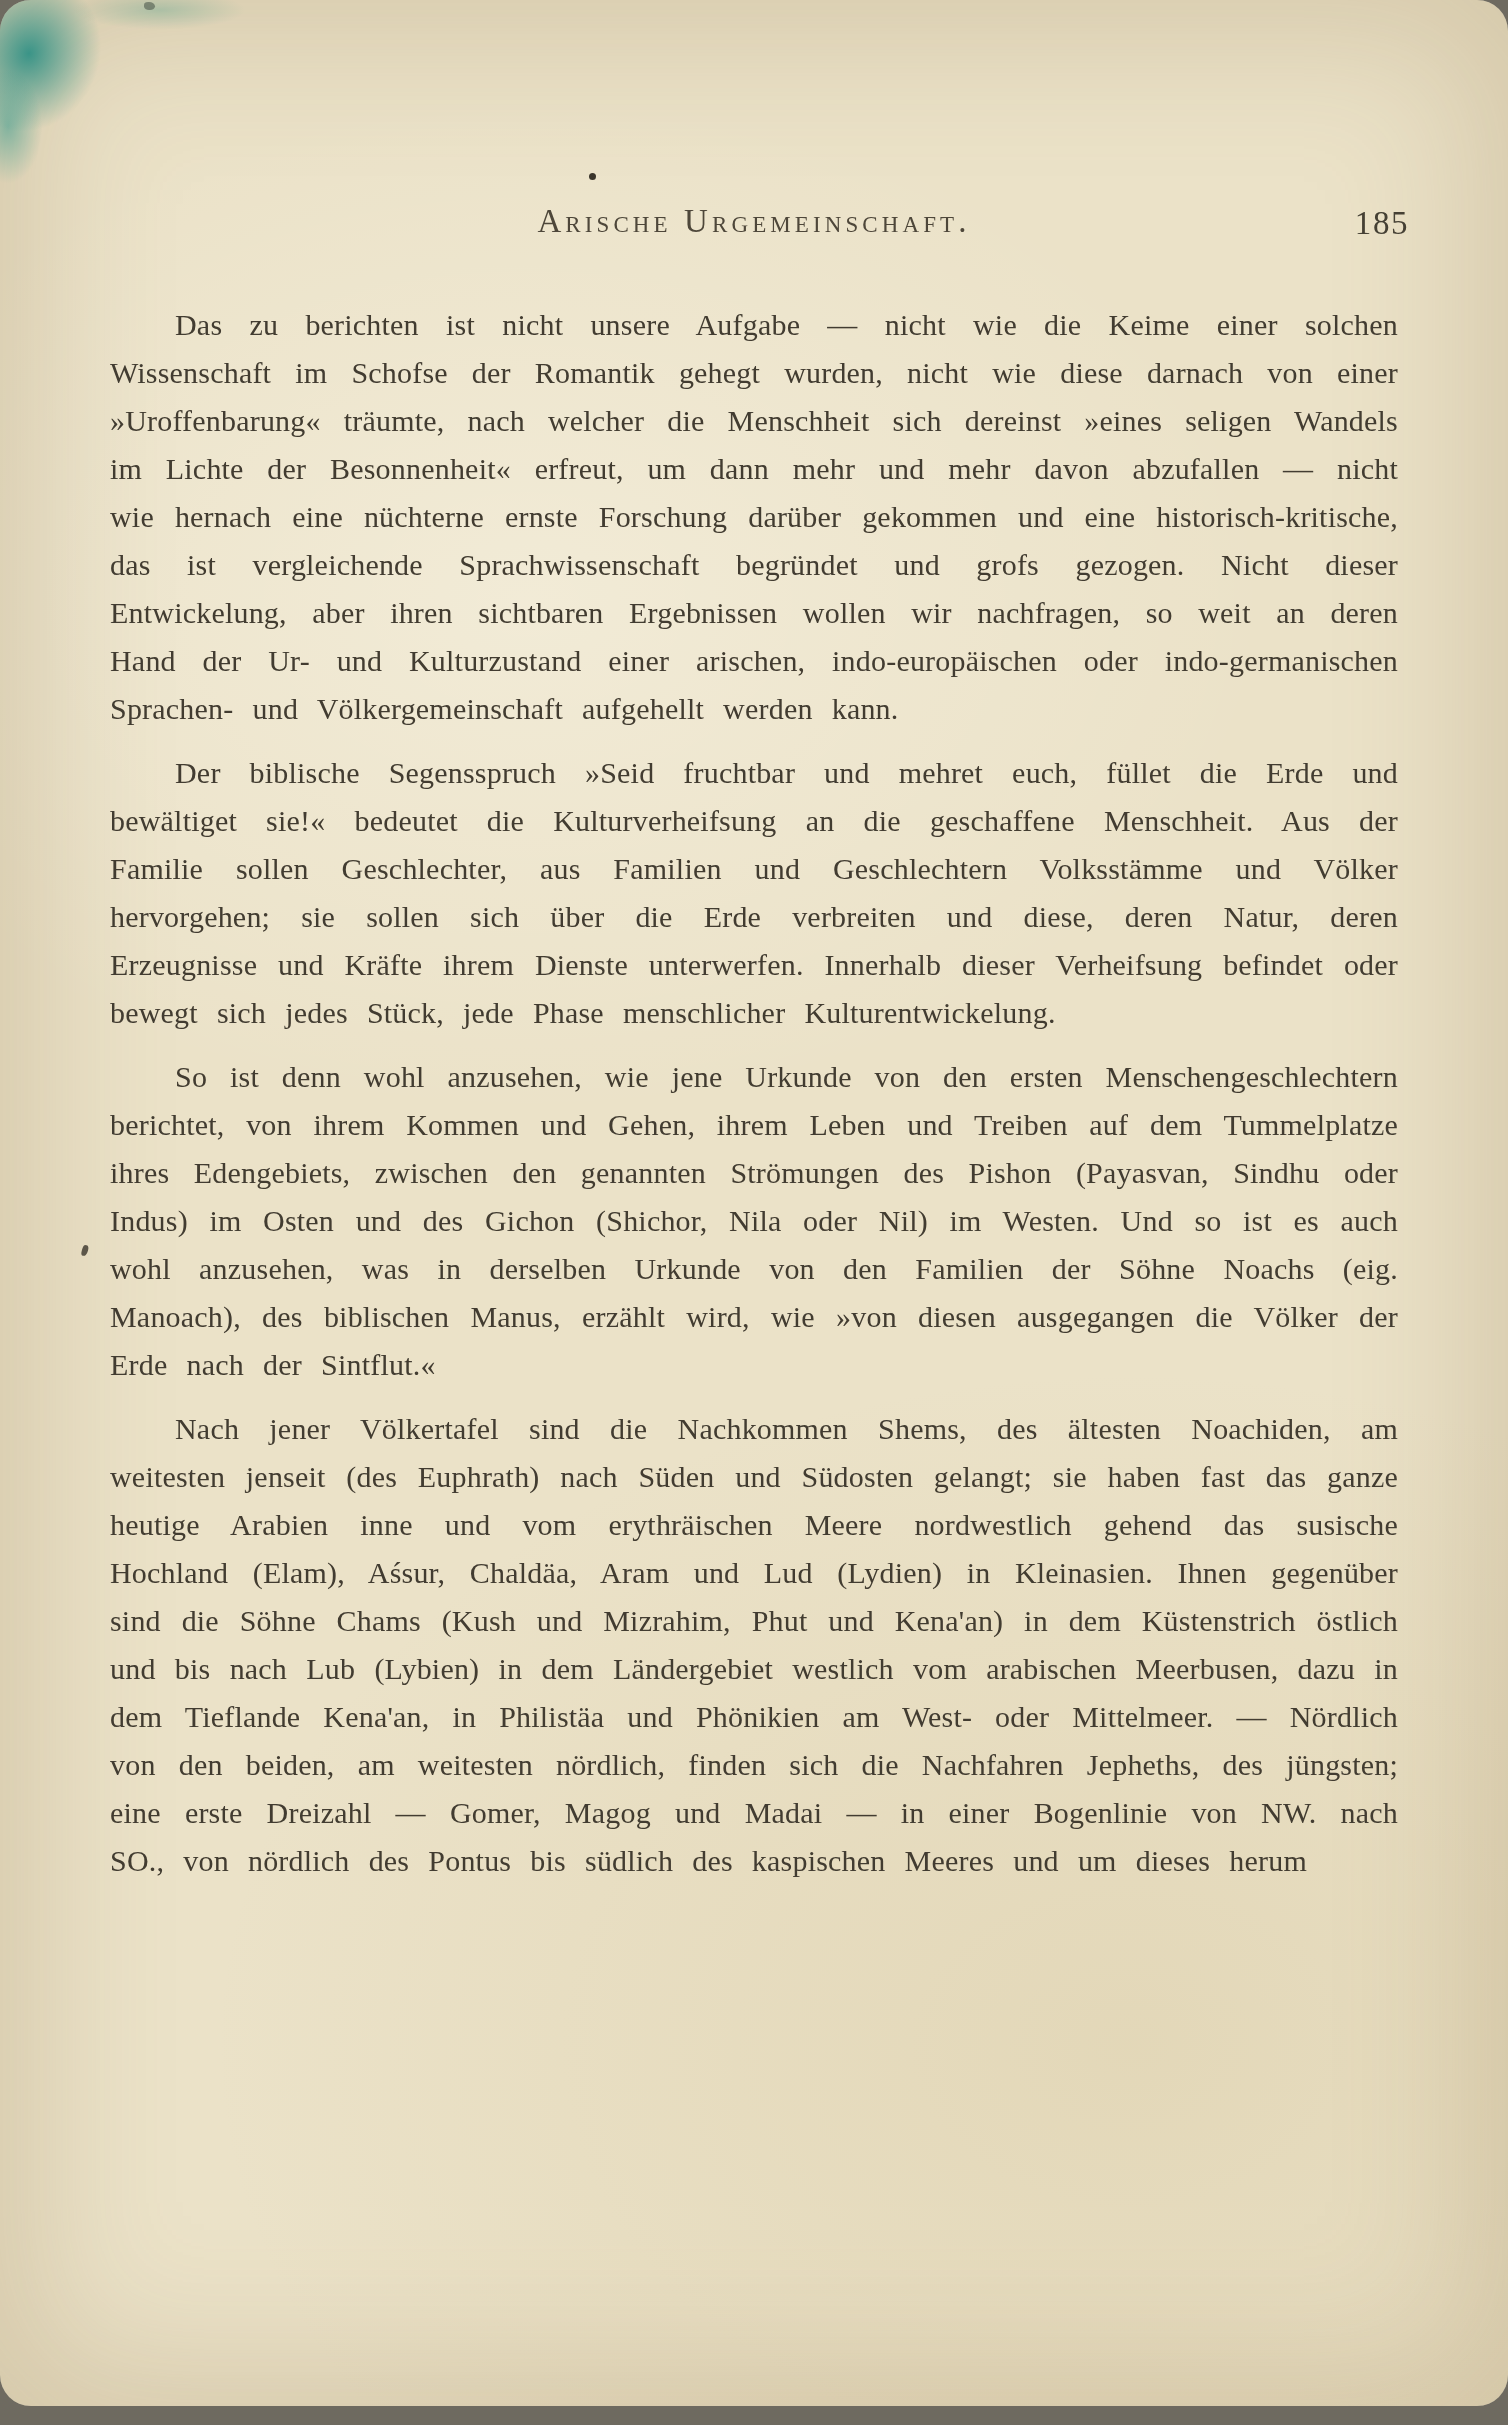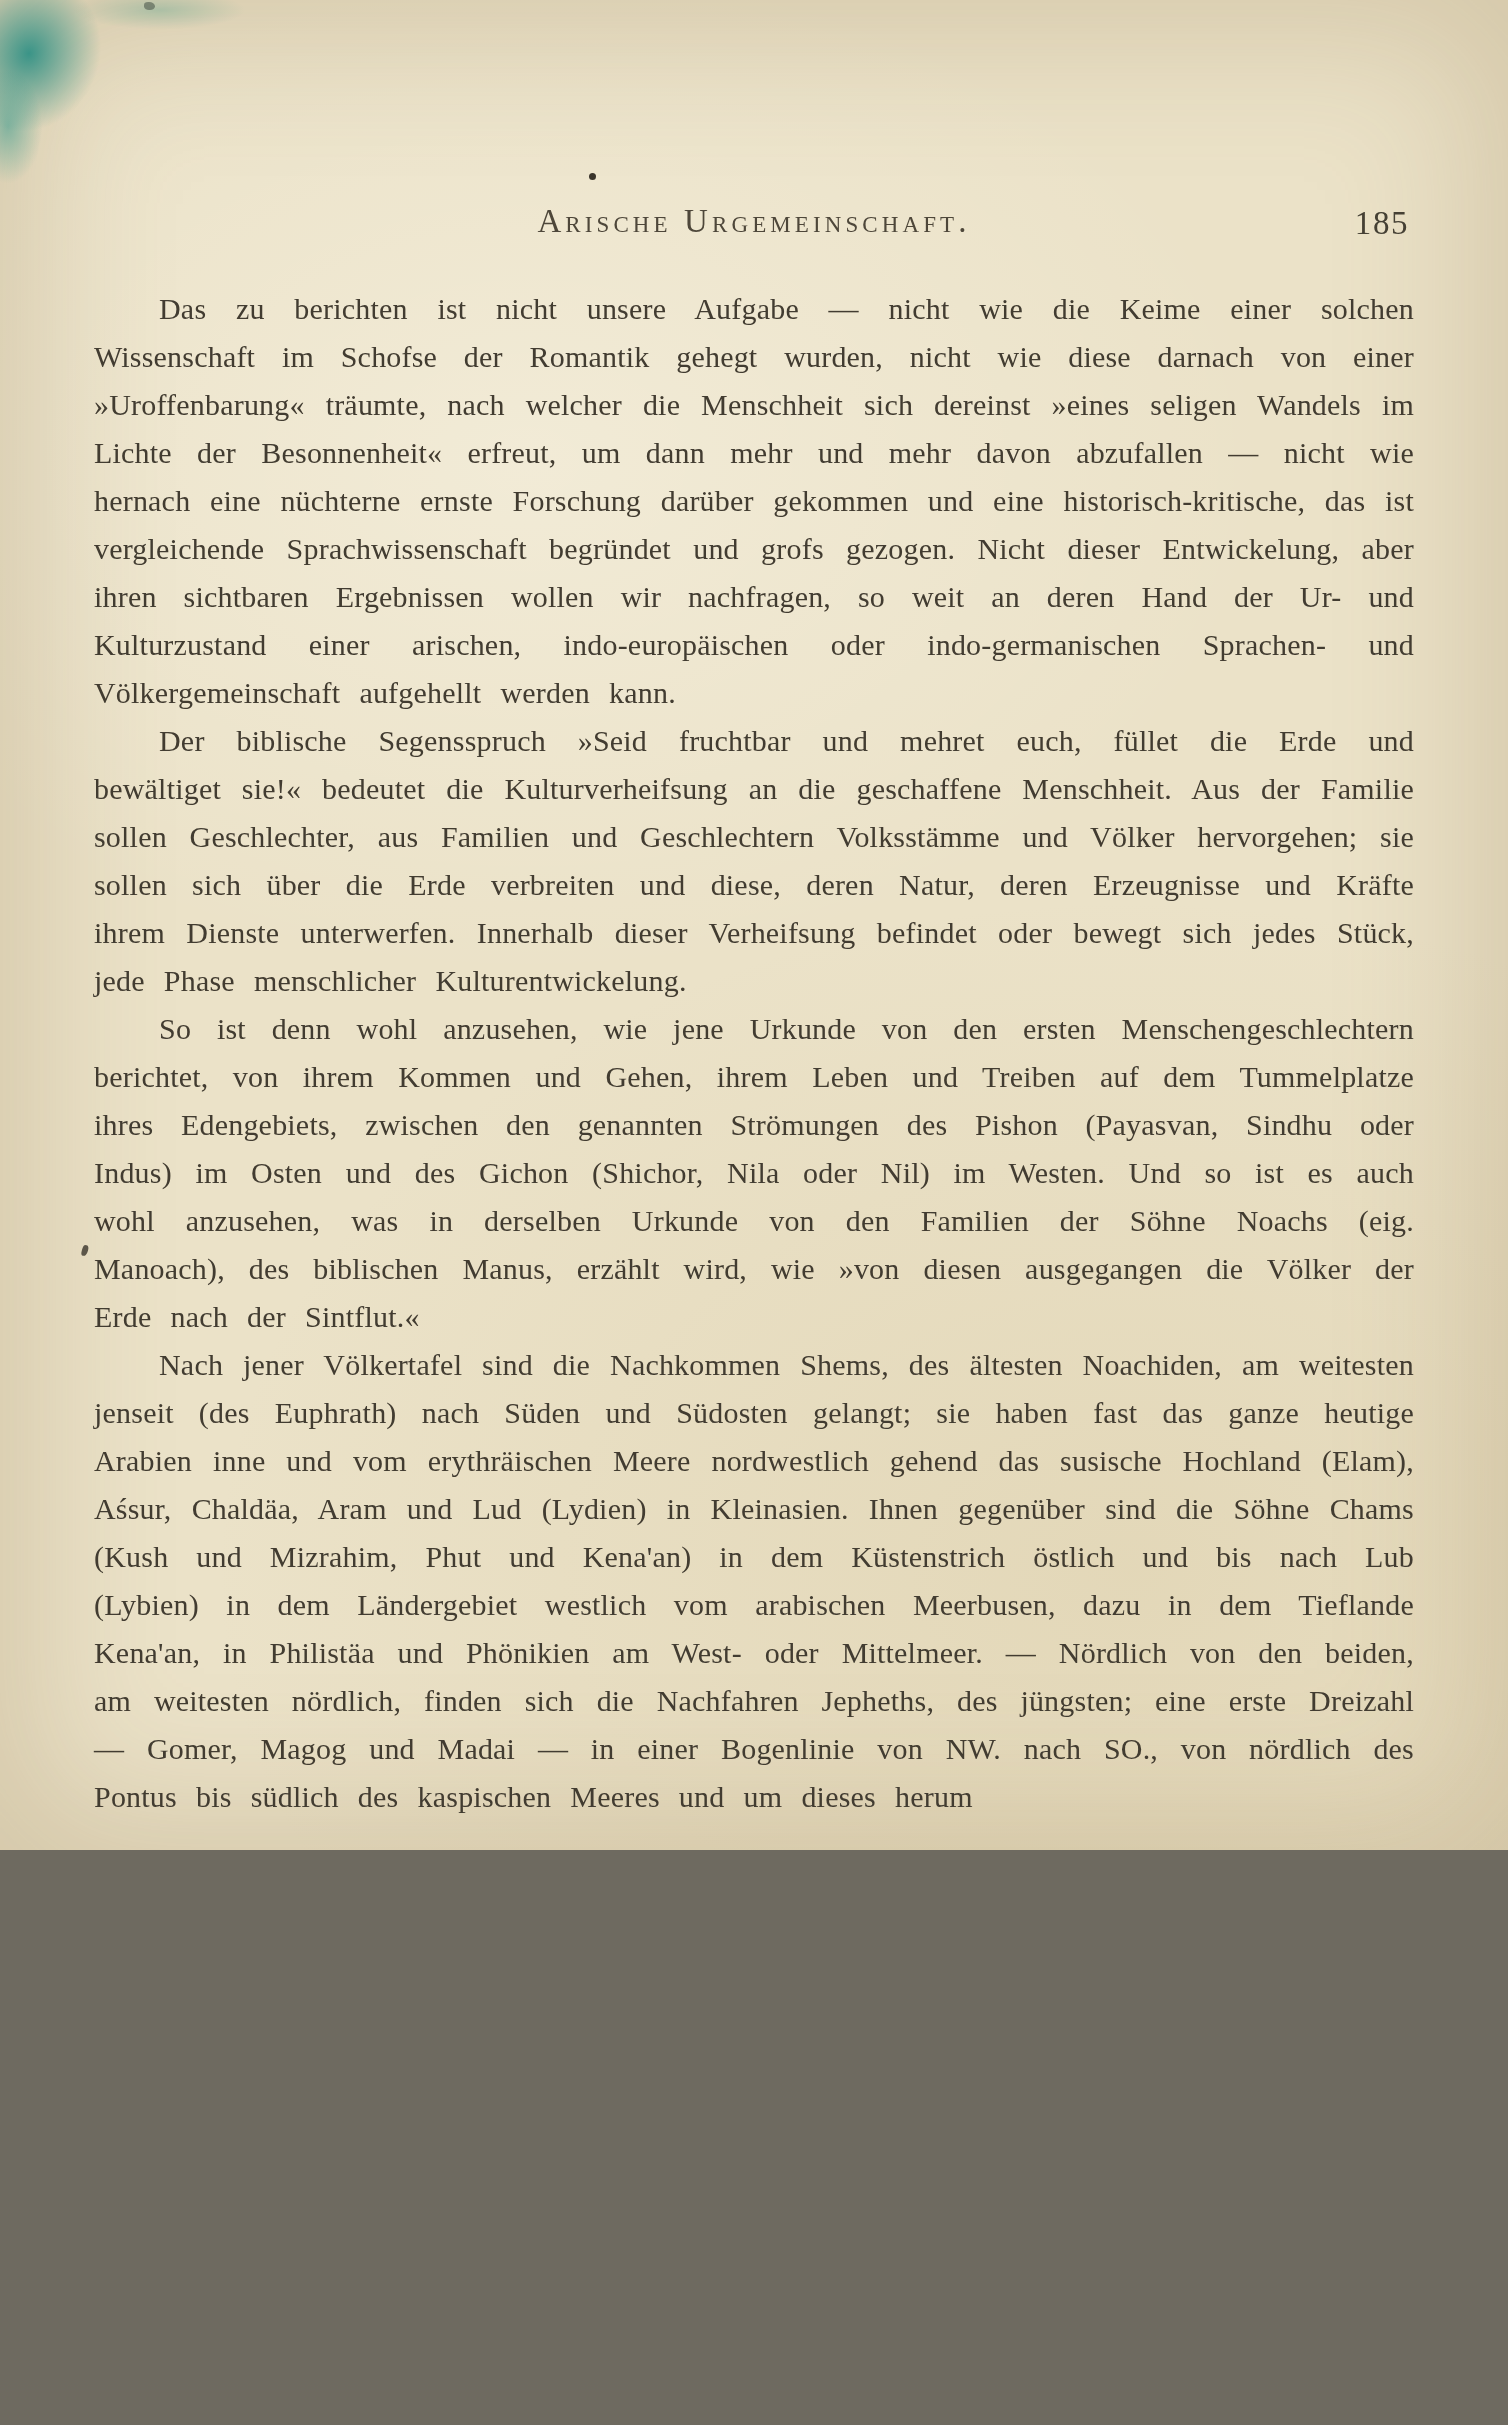--- a/index.html
+++ b/index.html
@@ -1,29 +1,30 @@
 <!DOCTYPE html>
 <html lang="de" style="font-size:13px"><head>
 <meta charset="utf-8">
 <style>
   html, body { margin: 0; padding: 0; background: #6e6a60; }
 
   .page {
     position: relative;
     width: 1508px;
-    height: 1850px;
+    height: 2406px;
     margin: 0 auto;
     overflow: hidden;
     background-color: #ebe2c8;
     background-image:
       radial-gradient(1062px 735px at 35% 25%, rgba(255,252,242,0.35), rgba(255,252,242,0) 70%),
       radial-gradient(1225px 899px at 75% 85%, rgba(198,178,128,0.22), rgba(198,178,128,0) 75%);
     box-shadow: inset 0 0 139px 37px rgba(135,110,65,0.22);
     font-family: "Liberation Serif", "DejaVu Serif", serif;
     color: #423c31;
+    border-radius: 31px;
   }
 
   
   .stain-a {
     position: absolute; top: -57px; left: -69px; width: 196px; height: 221px;
     background: radial-gradient(closest-side, rgba(30,138,128,0.85), rgba(30,138,128,0) 72%);
     transform: rotate(24deg);
   }
   .stain-b {
     position: absolute; top: 45px; left: -41px; width: 98px; height: 163px;
@@ -63,21 +64,21 @@
   }
 
   .body-text {
     position: absolute; top: 285px; left: 94px; width: 1320px;
     font-size: 30px; line-height: 48px;
     text-align: justify;
     word-spacing: 0.38em; letter-spacing: 0.2px;
     hyphens: auto; -webkit-hyphens: auto;
     color: #423c31;
   }
-  .body-text p { margin: 0; text-indent: 65px; }
+  .body-text p { margin: 16px; text-indent: 65px; }
 </style>
 </head>
 <body>
 
 <div class="page">
 
   <div class="stain-a"></div>
   <div class="stain-b"></div>
   <div class="stain-c"></div>
   <div class="edge-speck"></div>

